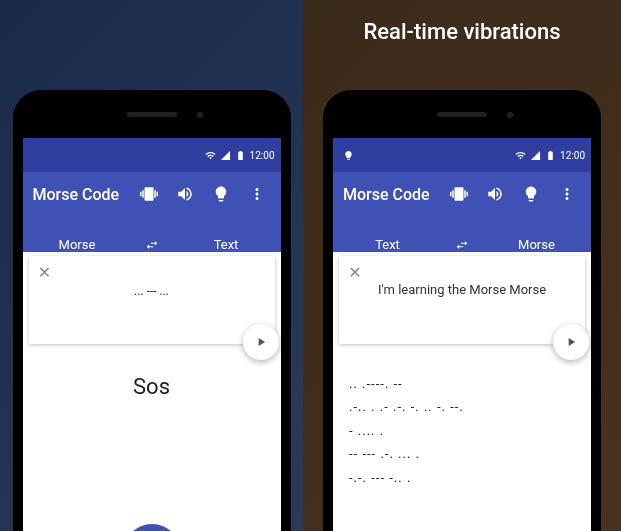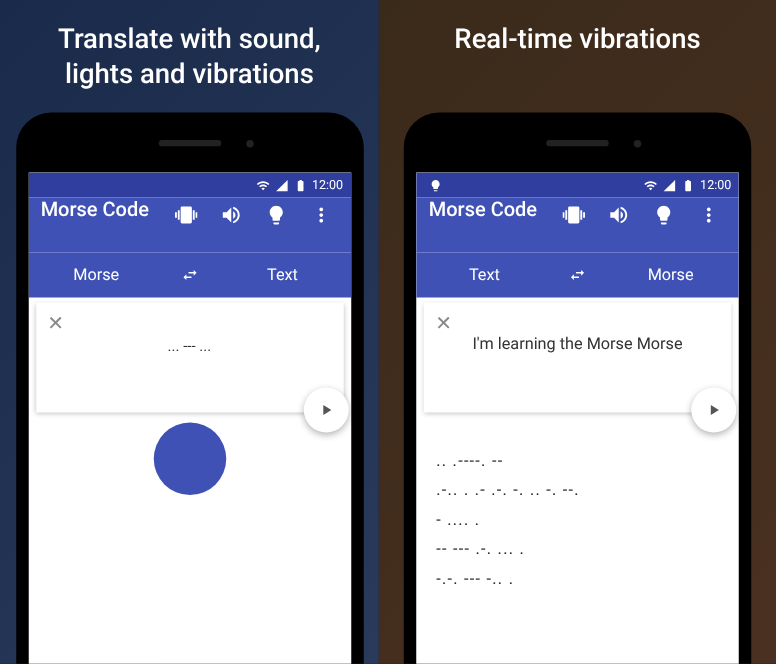--- a/index.html
+++ b/index.html
@@ -55,51 +55,52 @@
     background: #fff;
     width: 100%;
     height: 100%;
     overflow: hidden;
     display: flex;
     flex-direction: column;
   }
   .statusbar {
     background: #303F9F;
     color: #fff;
-    height: 20px;
+    height: 34px;
     display: flex;
     align-items: center;
     justify-content: flex-end;
     padding: 0 6px;
     gap: 4px;
     font-size: 10px;
   }
   .statusbar .left { flex: 1; display: flex; gap: 4px; padding-left: 4px; }
   .status-icon { width: 11px; height: 11px; fill: #fff; }
   .appbar {
     background: #3F51B5;
     color: #fff;
     height: 44px;
     display: flex;
+    align-items: center;
     padding: 0 10px;
     gap: 8px;
   }
   .appbar .title { flex: 1; font-size: 16px; font-weight: 500; }
   .appbar .iconbtn {
     width: 28px; height: 28px;
     display: flex; align-items: center; justify-content: center;
     color: #fff;
   }
   .appbar svg { width: 18px; height: 18px; fill: #fff; }
   .tabs {
     background: #3F51B5;
     color: #fff;
     height: 36px;
     display: flex;
-    align-items: center;
+    align-items: flex-end;
   }
   .tab { flex: 1; text-align: center; font-size: 13px; }
   .swapbtn { width: 40px; display:flex; align-items:center; justify-content:center; }
   .swapbtn svg { width: 18px; height: 14px; fill: #fff; }
   .card {
     margin: 4px 6px 0;
     background: #fff;
     box-shadow: 0 1px 4px rgba(0,0,0,0.25);
     position: relative;
     min-height: 88px;
@@ -158,21 +159,20 @@
     width: 58px; height: 58px;
     border-radius: 50%;
     background: #3F51B5;
     display:flex; align-items:center; justify-content:center;
   }
 </style>
 </head>
 <body>
 
 <div class="panel panel-left">
-  <div class="headline">Translate with sound, lights and vibrations</div>
   <div class="phone">
     <div class="screen">
       <div class="statusbar">
         <div class="left"></div>
         <svg class="status-icon" viewBox="0 0 24 24">
             <path d="M1 9l2 2c4.97-4.97 13.03-4.97 18 0l2-2C16.93 2.93 7.07 2.93 1 9zm8 8l3 3 3-3c-1.65-1.66-4.34-1.66-6 0zm-4-4l2 2c2.76-2.76 7.24-2.76 10 0l2-2C15.14 9.14 8.87 9.14 5 13z"></path>
           </svg>
         <svg class="status-icon" viewBox="0 0 24 24">
             <path d="M2 22h20V2z"></path>
           </svg>
@@ -215,20 +215,21 @@
       </div>
       <div class="card">
         <div class="close">✕</div>
         <div class="cardtext">... --- ...</div>
         <div class="playfab">
           <svg viewBox="0 0 24 24">
               <path d="M8 5v14l11-7z"></path>
             </svg>
         </div>
       </div>
+      <div class="output">Sos</div>
       <div class="bottom">
 
         <div class="fab">
           
         </div>
 
       </div>
     </div>
   </div>
 </div>

